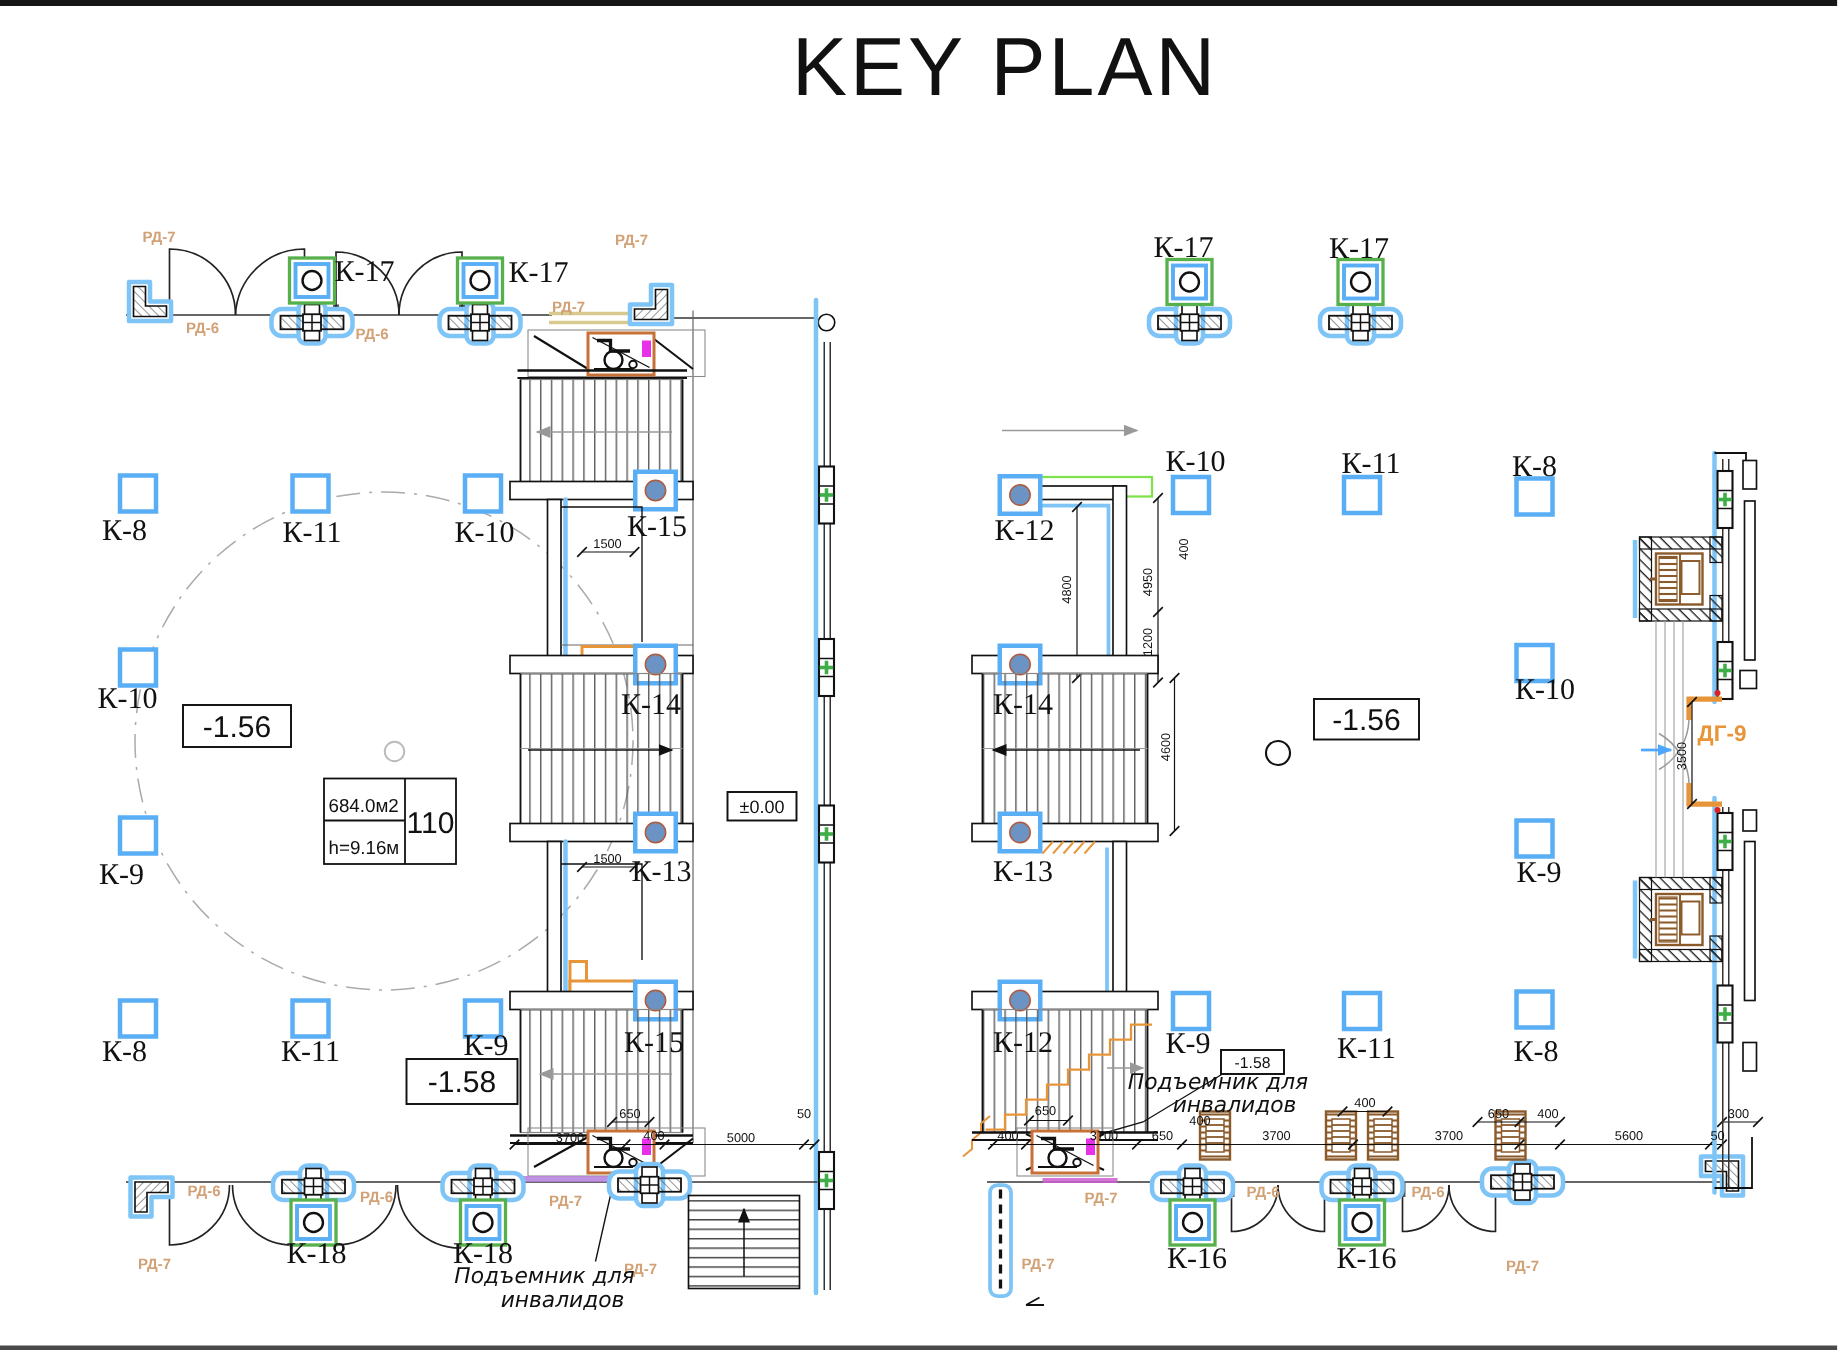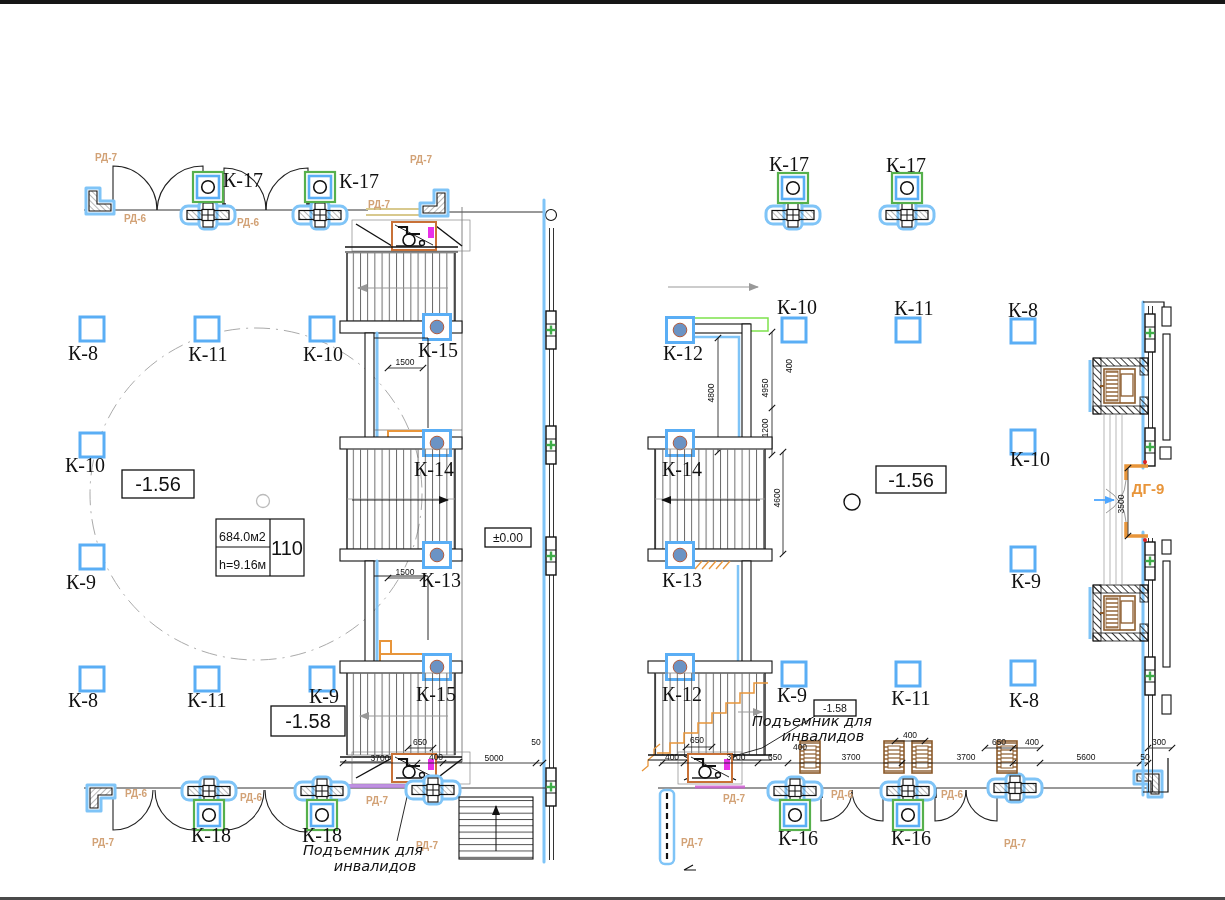--- a/index.html
+++ b/index.html
@@ -541,15 +541,16 @@
         <text x="1159" y="745" class="t-dim" text-anchor="middle">300</text>
         <text x="714" y="393" class="t-dim" text-anchor="middle" transform="rotate(-90 714 393)">4800</text>
         <text x="768" y="388" class="t-dim" text-anchor="middle" transform="rotate(-90 768 388)">4950</text>
         <text x="792" y="366" class="t-dim" text-anchor="middle" transform="rotate(-90 792 366)">400</text>
         <text x="768" y="428" class="t-dim" text-anchor="middle" transform="rotate(-90 768 428)">1200</text>
         <text x="780" y="498" class="t-dim" text-anchor="middle" transform="rotate(-90 780 498)">4600</text>
         <text x="1124" y="504" class="t-dim" text-anchor="middle" transform="rotate(-90 1124 504)">3500</text>
       </g>
   </svg>
 
+  <div class="title">KEY PLAN</div>
   <div class="bar-top"></div>
   <div class="bar-bottom"></div>
 </div>
 
 </body></html>

